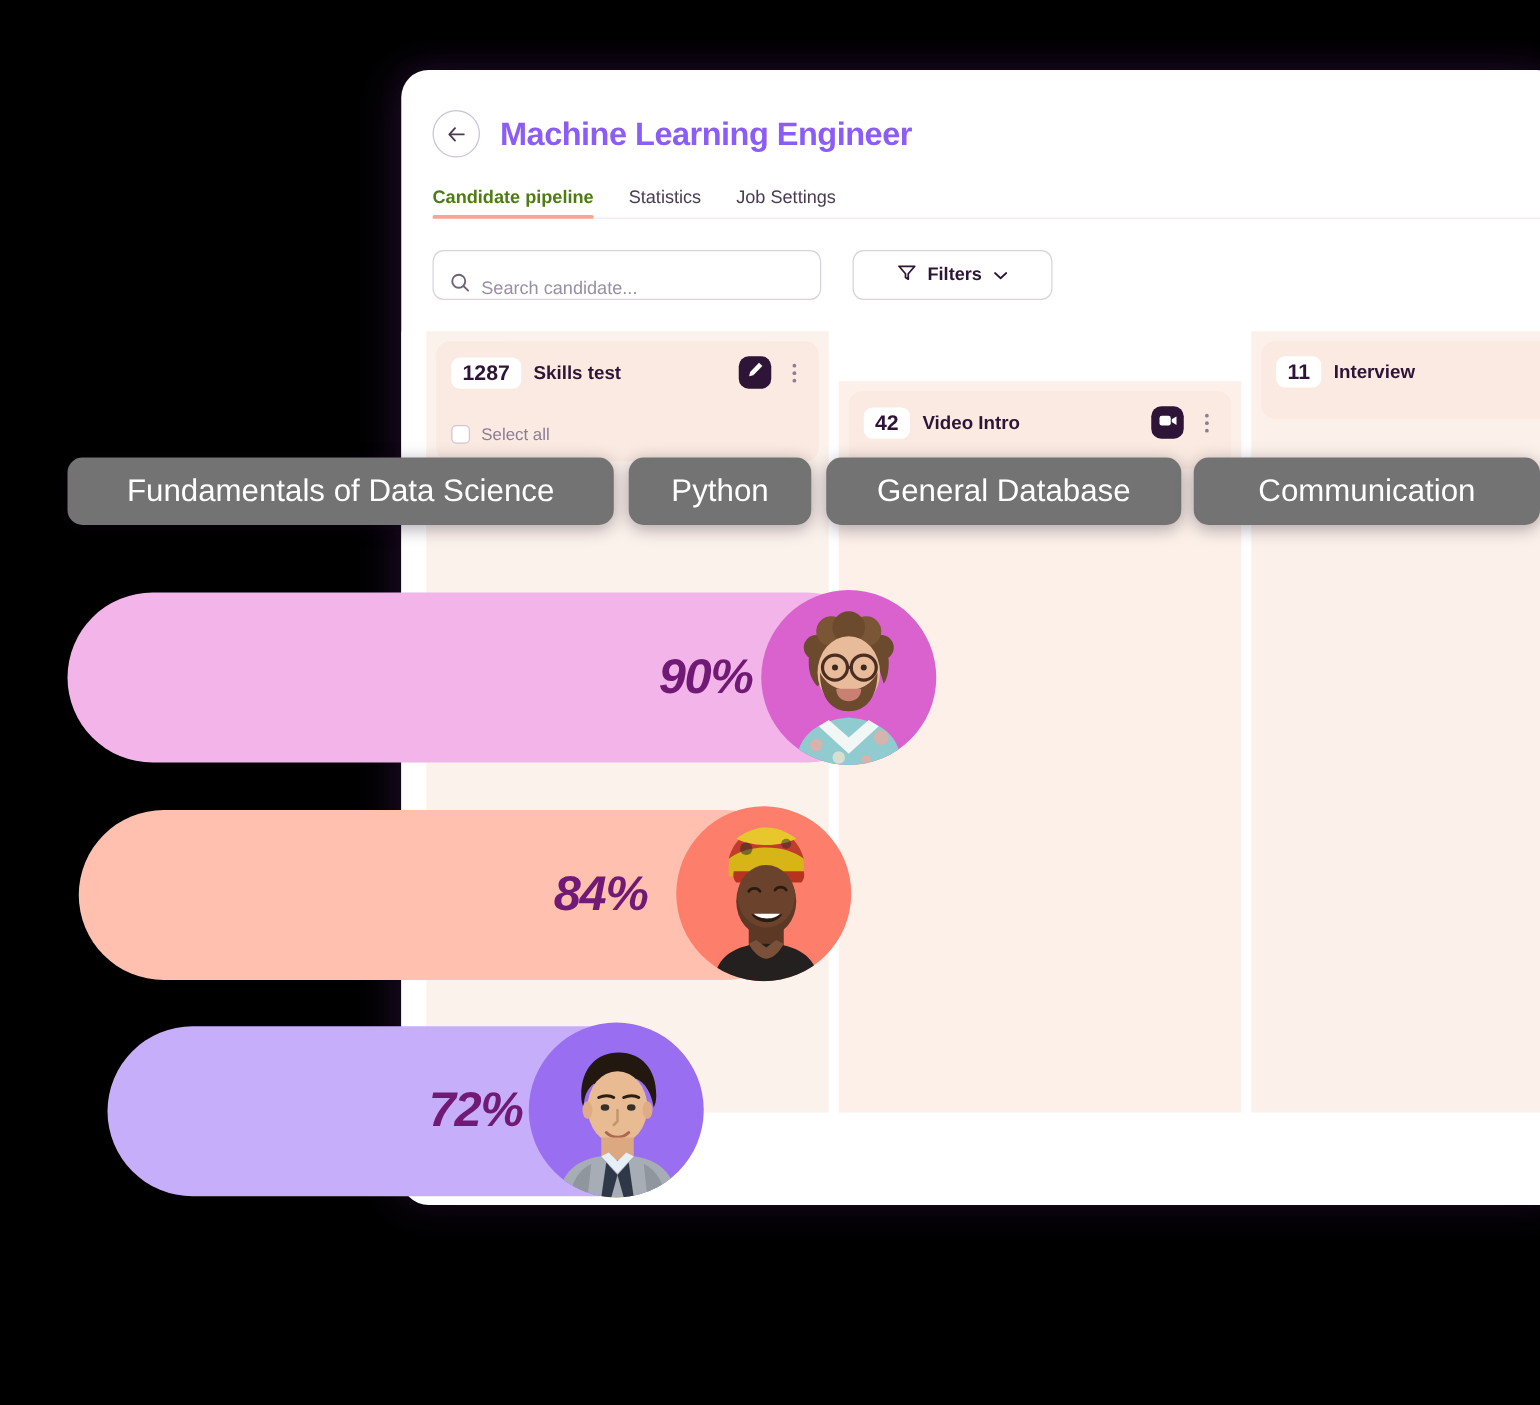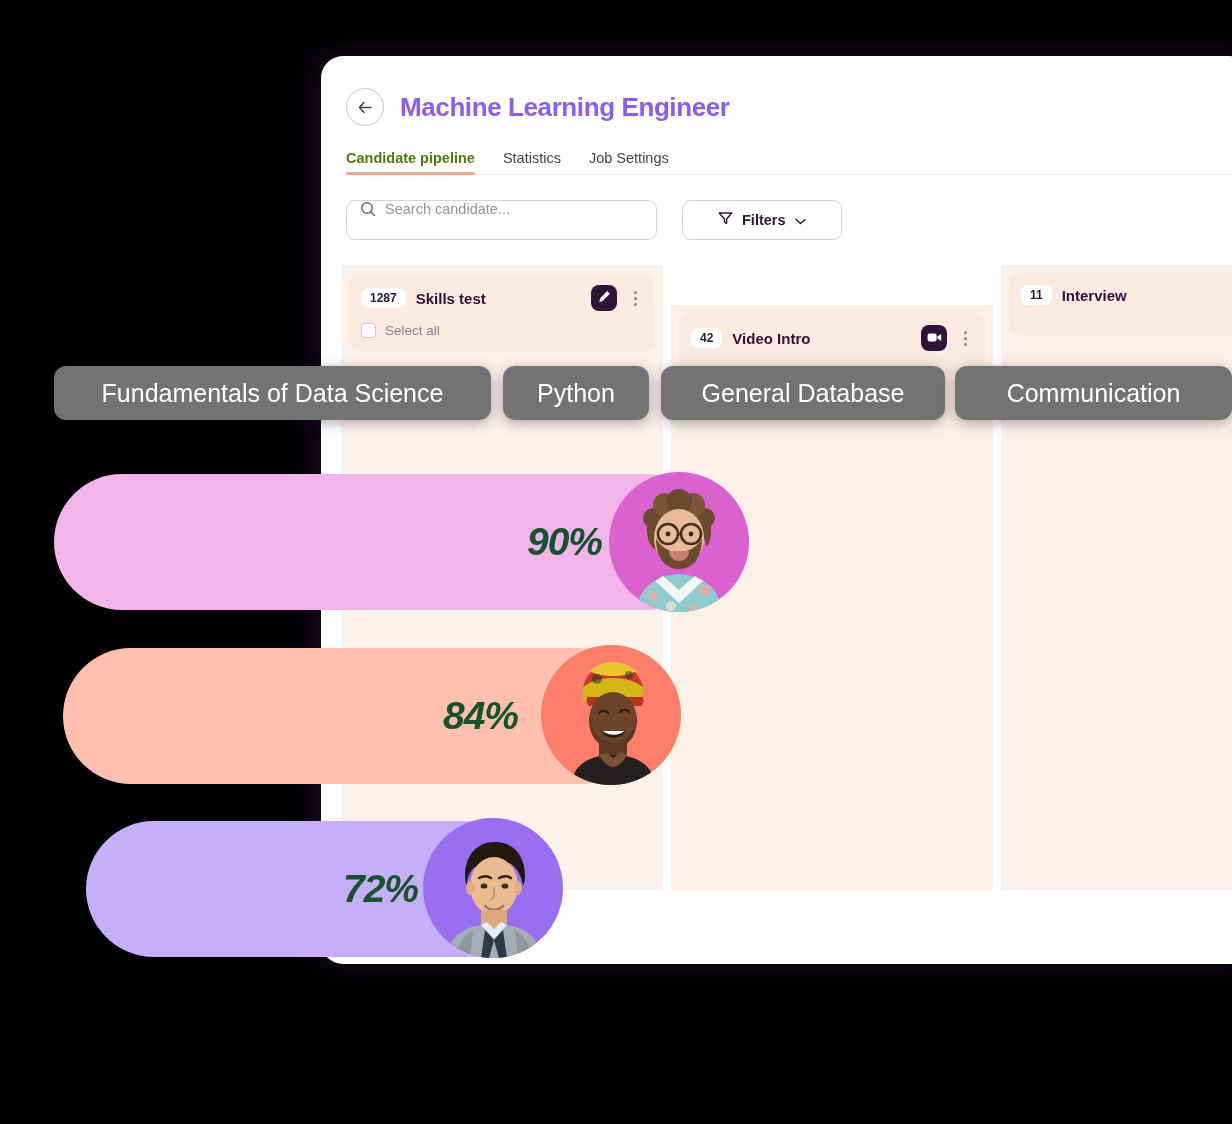--- a/index.html
+++ b/index.html
@@ -108,21 +108,21 @@
     margin-top: 25px;
     padding-bottom: 25px;
   }
 
   .search-box {
     width: 311px;
     height: 40px;
     border: 1.3px solid #d9d2de;
     border-radius: 9px;
     display: flex;
-    align-items: flex-start;
+    align-items: flex-end;
     gap: 9px;
     padding: 0 13px;
     background: #fff;
     cursor: text;
   }
   .search-ph {
     font-size: 14.5px;
     color: #9a8fa3;
     white-space: nowrap;
   }
@@ -170,21 +170,21 @@
     min-height: 62px;
   }
   .col-head-row {
     display: flex;
     align-items: center;
     gap: 10px;
   }
   .count-badge {
     background: #ffffff;
     border-radius: 7px;
-    font-size: 12px;
+    font-size: 17px;
     font-weight: bold;
     color: #2e1436;
     padding: 4px 9px;
     line-height: 1;
     flex: none;
   }
   .col-name {
     font-size: 15px;
     font-weight: bold;
     color: #2e1436;
@@ -209,21 +209,21 @@
   }
   .kebab i {
     width: 3px; height: 3px; border-radius: 50%;
     background: #8b7d95; display: block;
   }
 
   .select-all {
     display: flex;
     align-items: center;
     gap: 9px;
-    margin-top: 12px;
+    margin-top: 29px;
     cursor: pointer;
   }
   .checkbox {
     width: 15px; height: 15px;
     border: 1.4px solid #cfc6d6;
     border-radius: 4px;
     background: #fff;
     flex: none;
   }
   .select-all-label {
@@ -251,21 +251,21 @@
   
   .bar {
     position: absolute;
     height: 136px;
     border-radius: 68px;
     display: flex;
     align-items: center;
   }
   .bar-pct {
     position: absolute;
-    color: #14532d;
+    color: #701a75;
     font-size: 39px;
     font-weight: bold;
     font-style: italic;
     letter-spacing: -1px;
   }
   .avatar {
     position: absolute;
     width: 140px; height: 140px;
     border-radius: 50%;
     overflow: visible;

